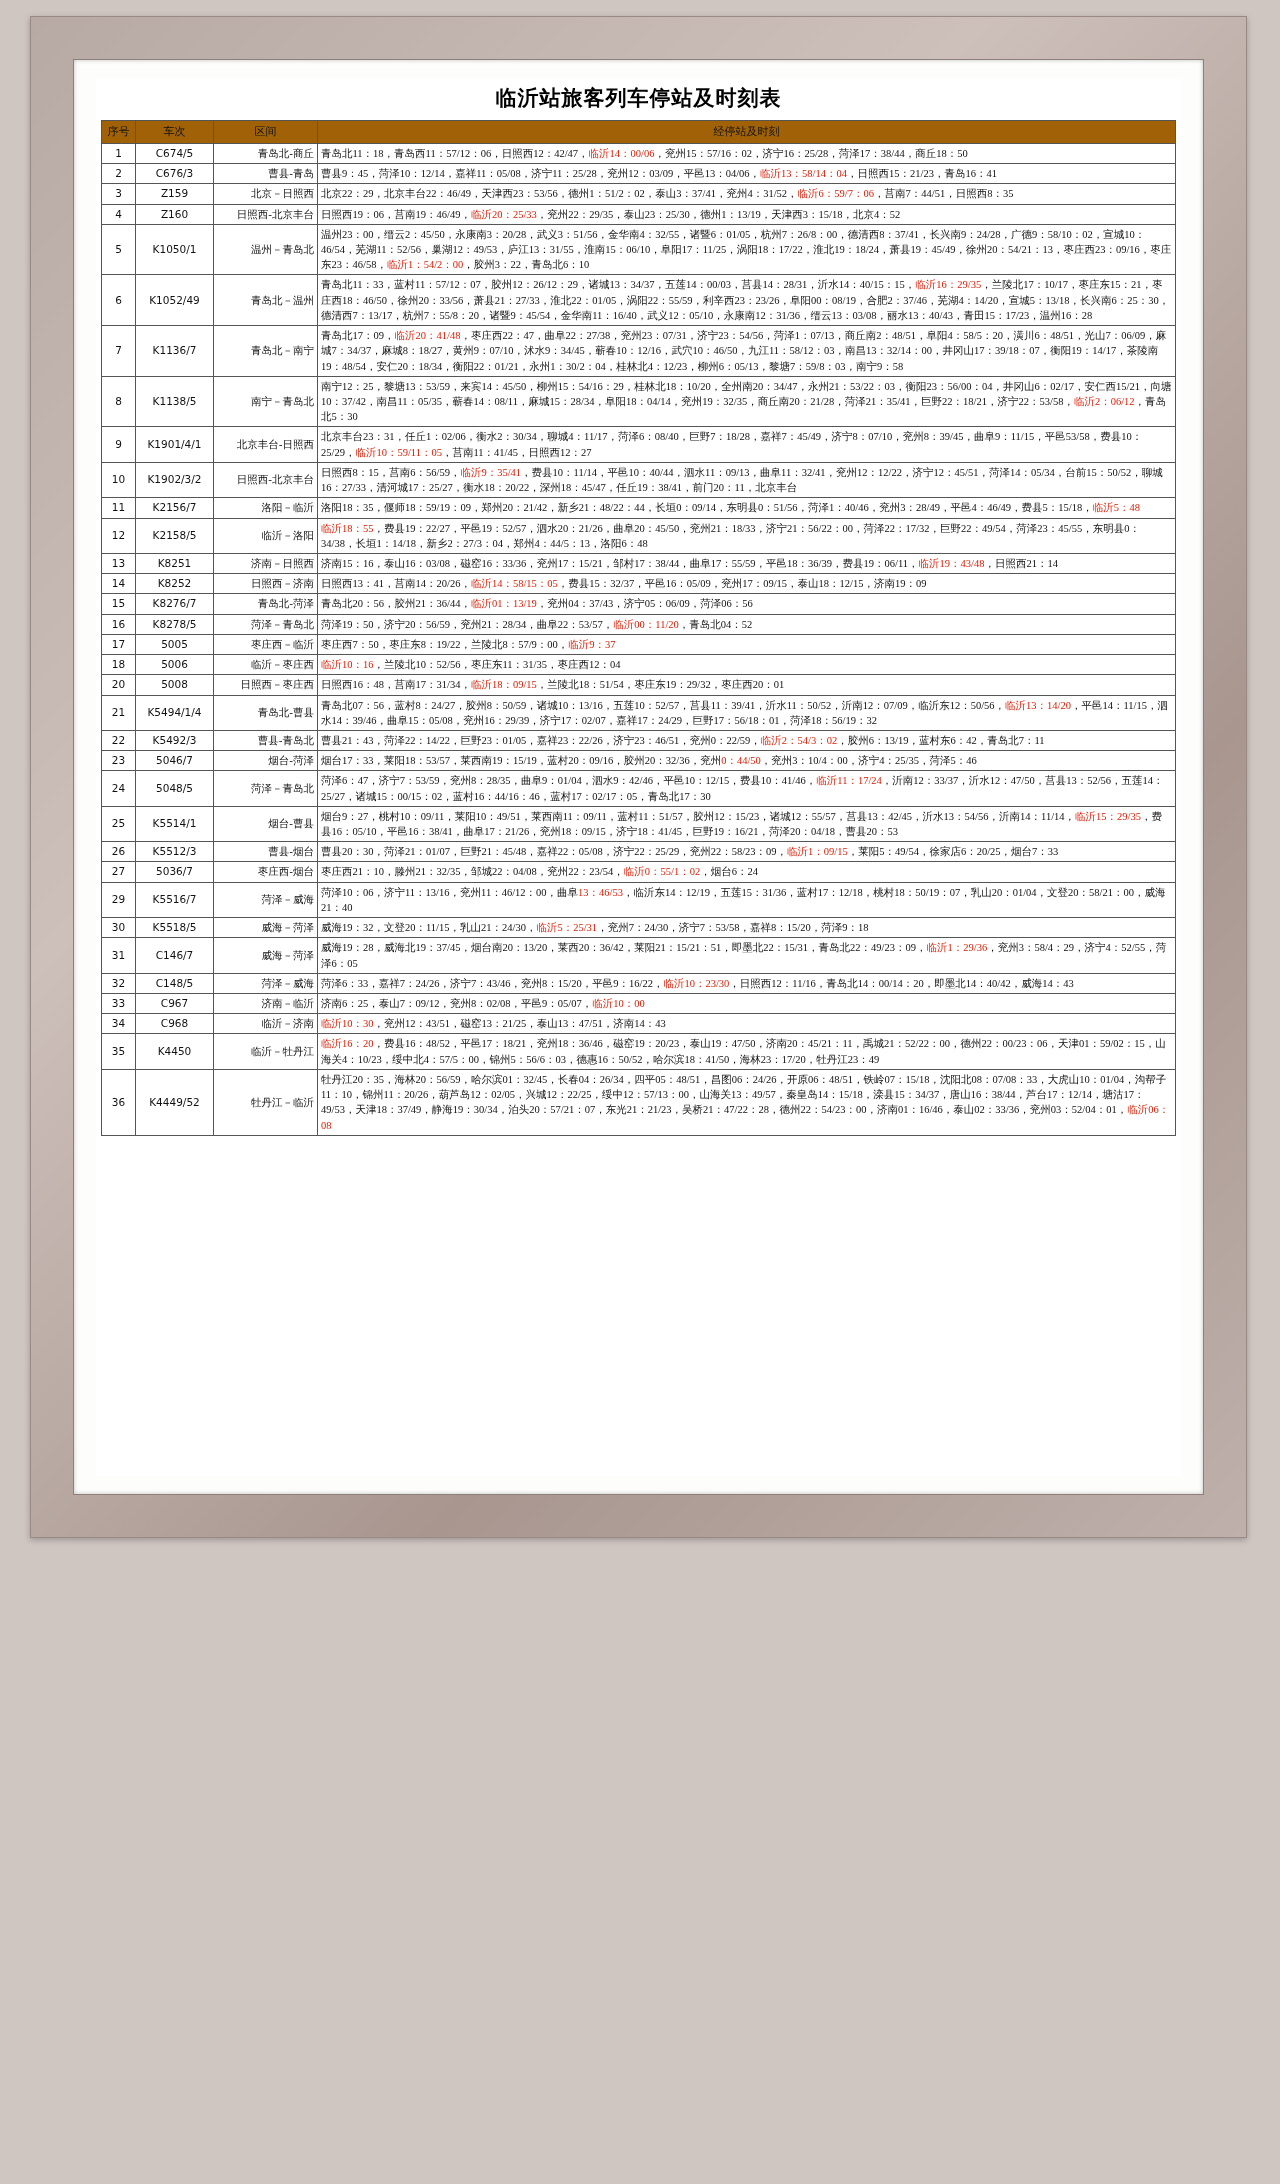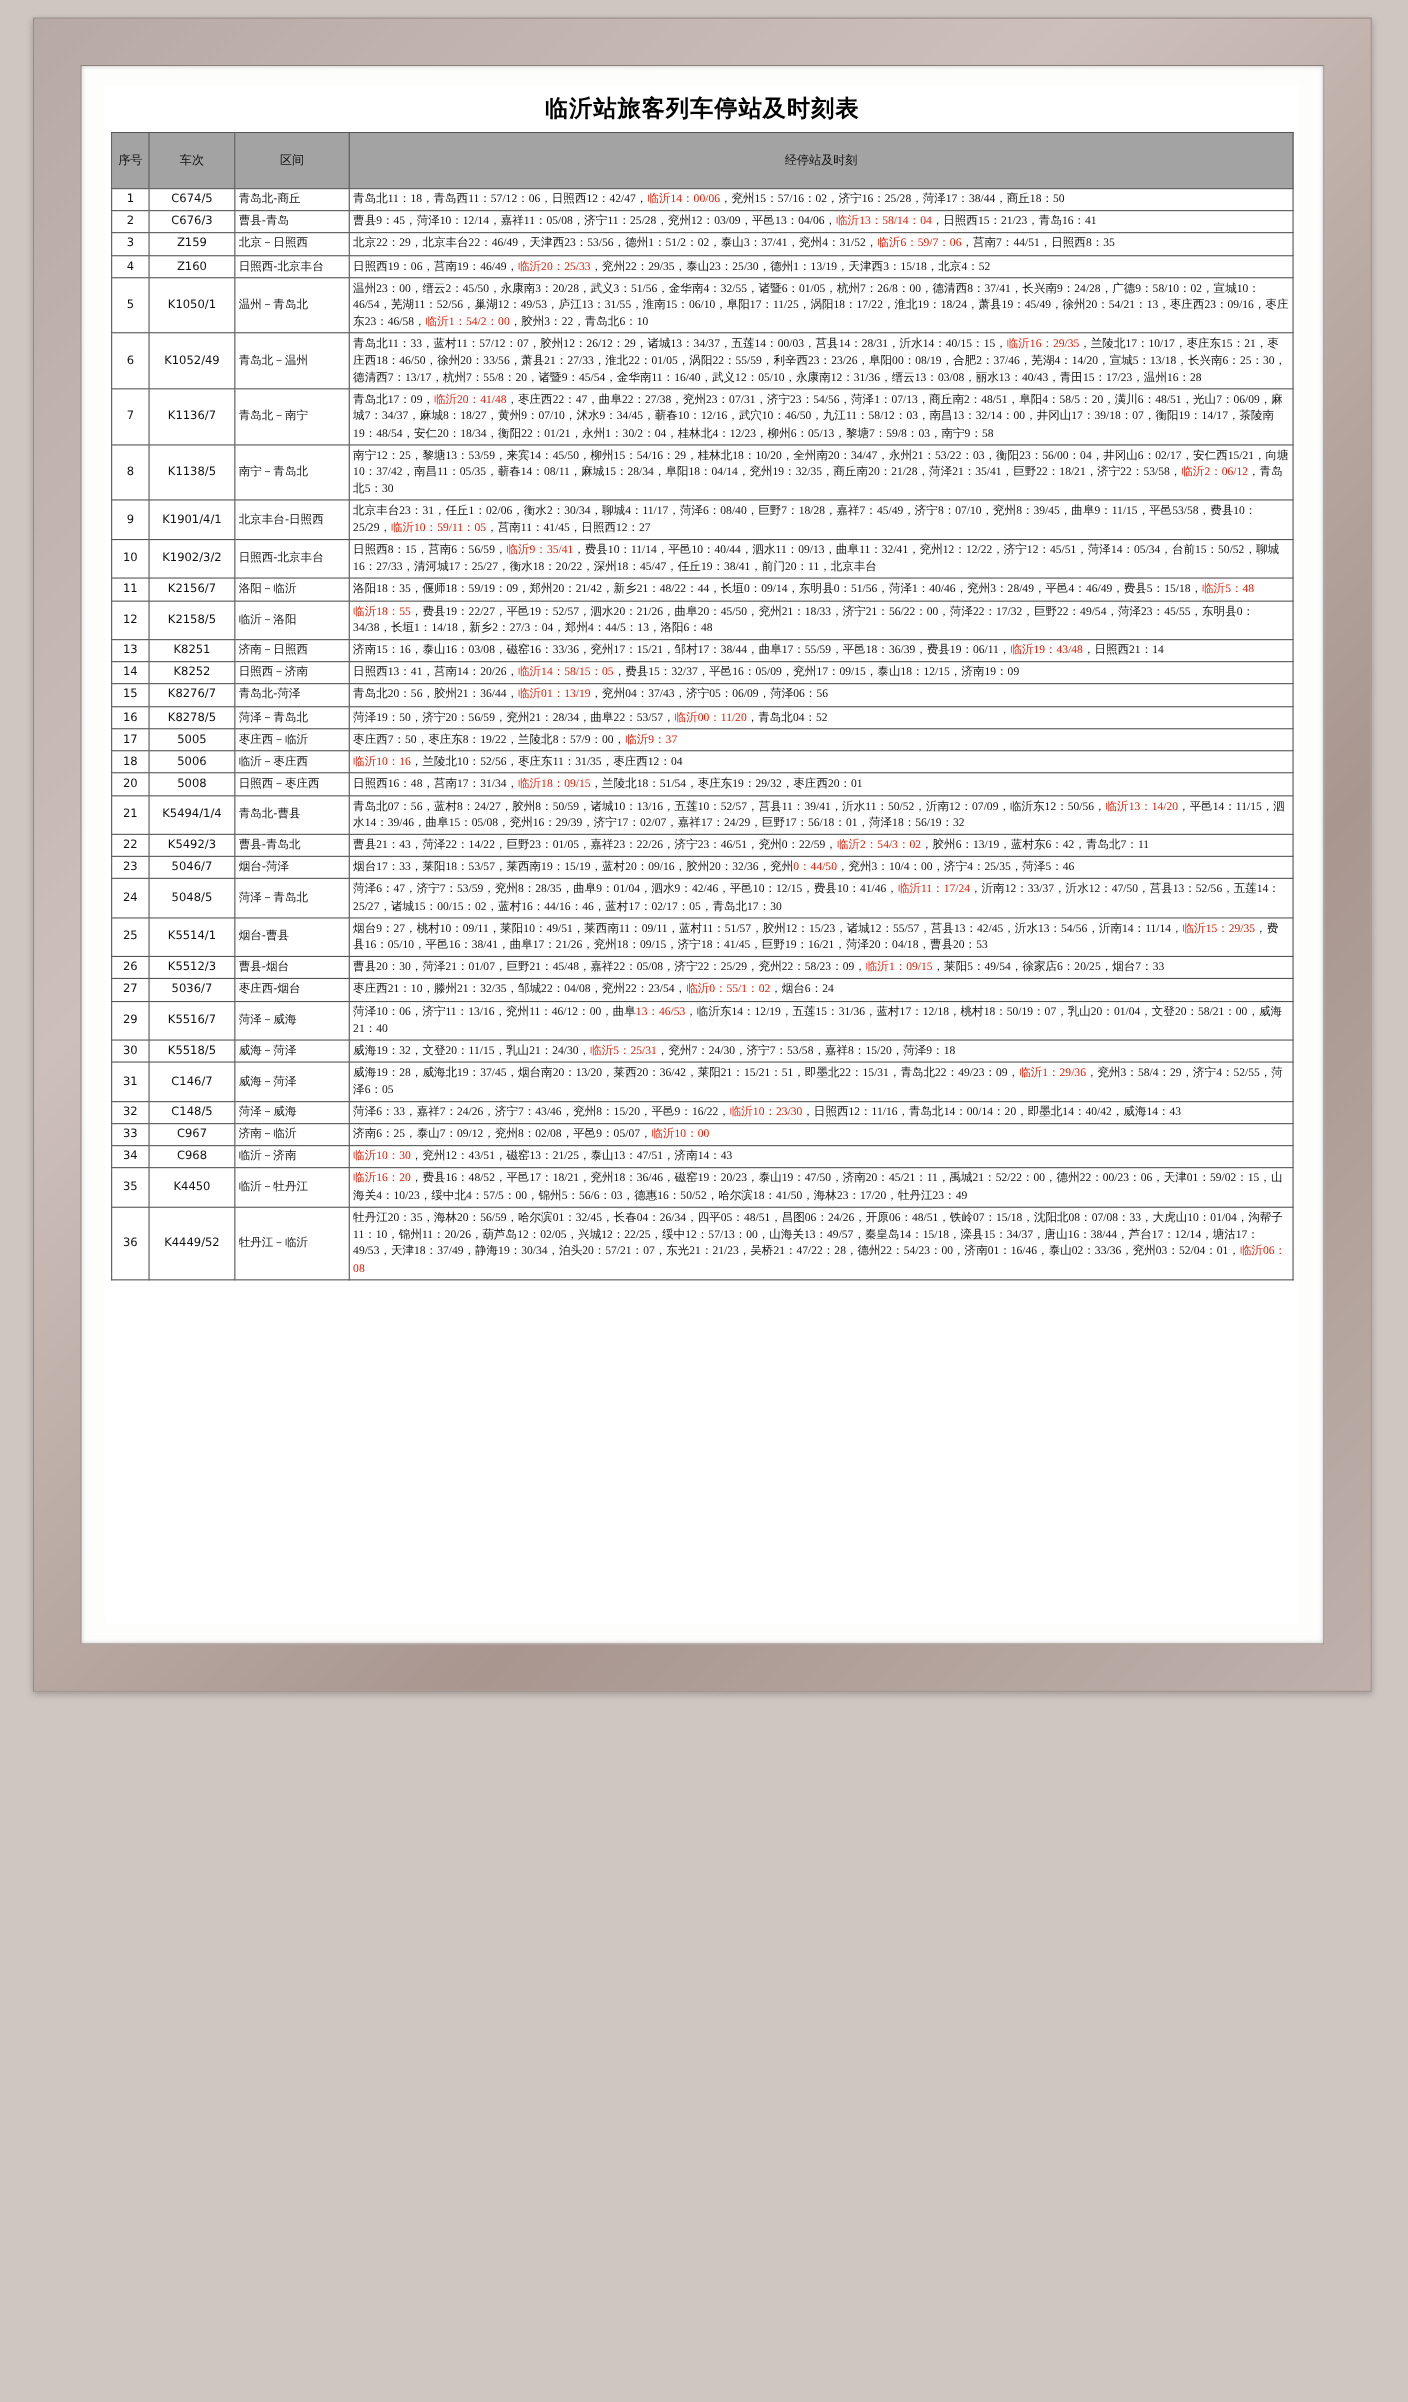--- a/index.html
+++ b/index.html
@@ -42,33 +42,33 @@
   }
   table.tt th, table.tt td{
     border:1px solid #555;
     font-size:10.5px;
     line-height:1.45;
     vertical-align:middle;
     padding:2px 3px;
     color:#111;
   }
   table.tt th{
-    background:#a3a3a3;
+    background:#a16207;
     font-weight:normal;
     text-align:center;
     font-size:11px;
-    padding:17px 2px;
+    padding:3px 2px;
   }
   col.c-seq{width:34px;}
   col.c-train{width:78px;}
   col.c-route{width:104px;}
   col.c-stops{width:auto;}
   td.seq{text-align:center;}
   td.train{text-align:center;}
-  td.route{text-align:left;}
+  td.route{text-align:right;}
   td.stops{text-align:left;font-family:Liberation Serif, serif;}
   .hl{color:#d81e06;}
   .blk{color:#111;}
 </style>
 </head>
 <body>
 
 <div class="outer-frame">
   <div class="inner-mat">
     <div class="sheet">

